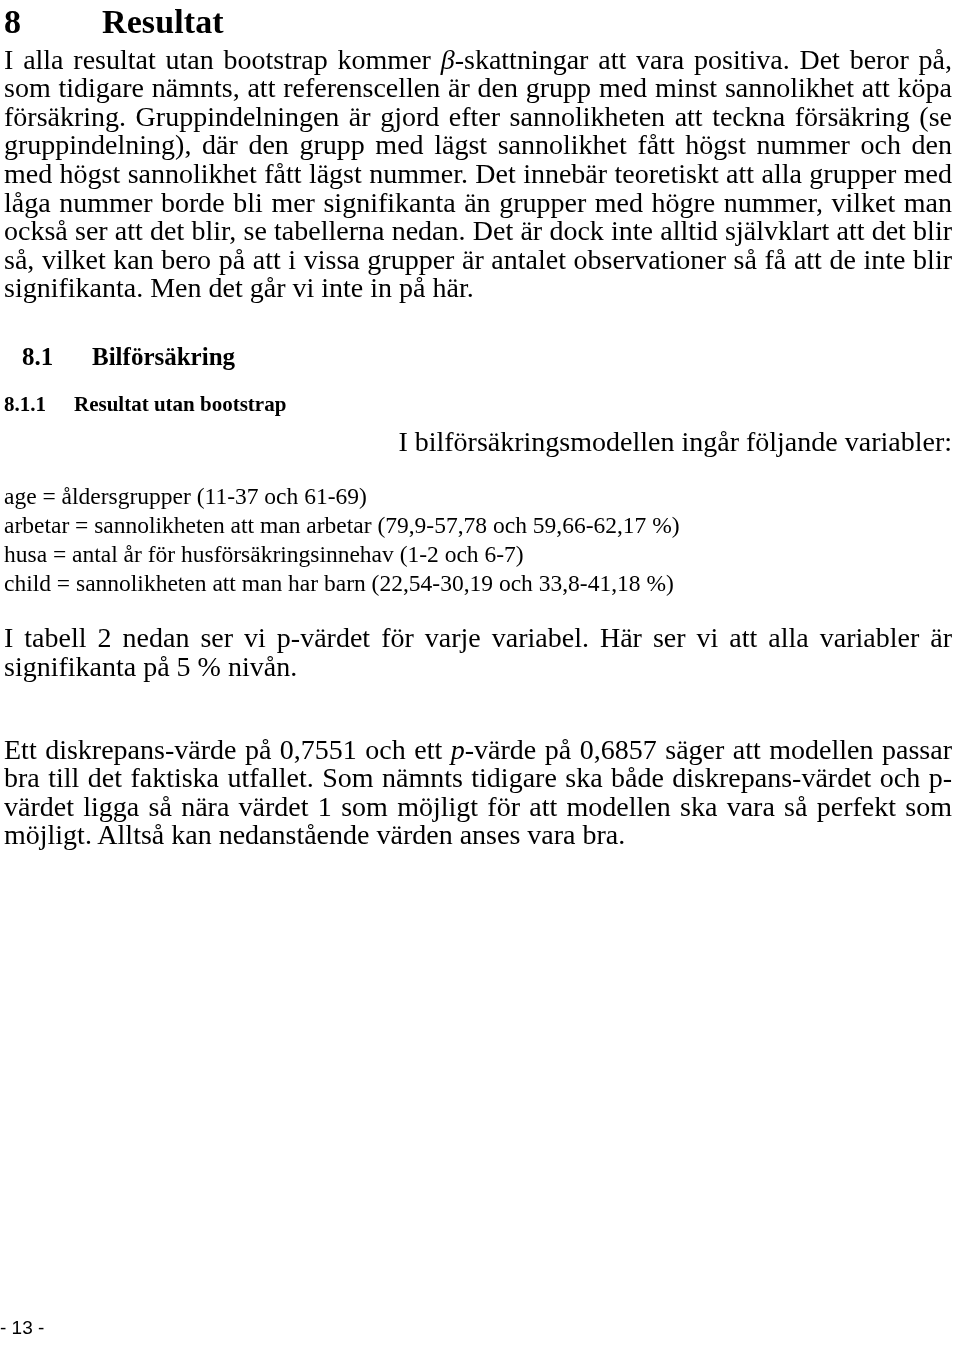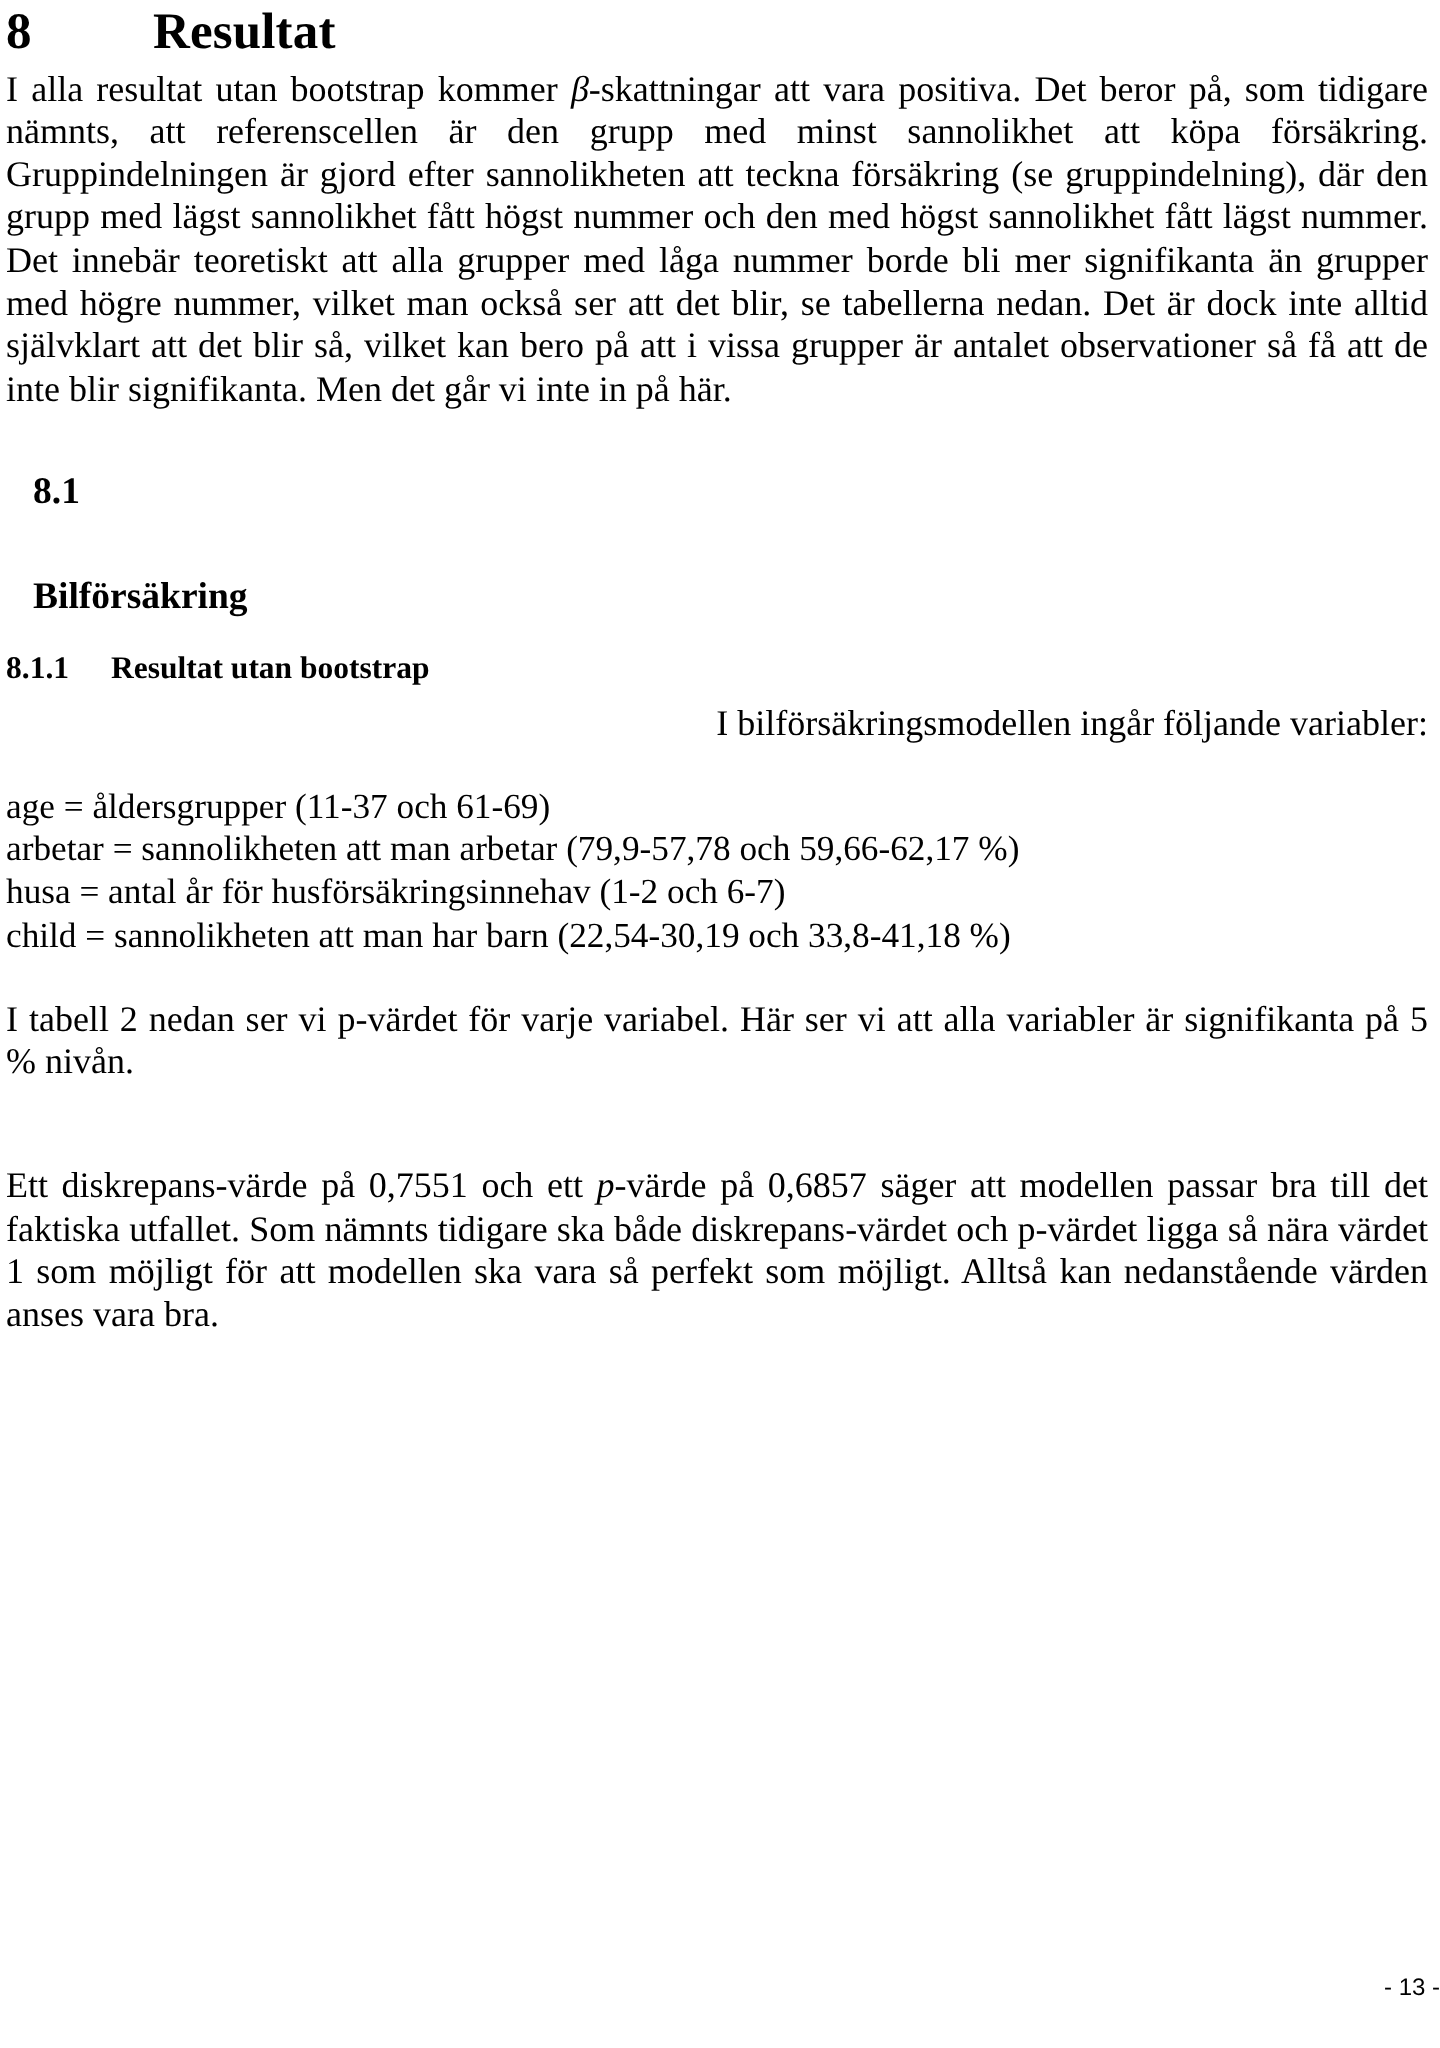--- a/index.html
+++ b/index.html
@@ -46,21 +46,20 @@
   .h1 .txt { flex: 1 1 auto; margin-left: 28px; }
 
   .h2 {
     display: flex;
     align-items: baseline;
     font-size: 25px;
     font-weight: bold;
     line-height: 1.1;
     margin: 0;
     padding-left: 18px;
-    flex-direction: column;
   }
   .h2 .num {
     width: 70px;
     flex: 0 0 70px;
   }
   .h2 .txt { flex: 1 1 auto; }
 
   .h3 {
     display: flex;
     align-items: center;
@@ -70,21 +69,21 @@
     margin: 0;
   }
   .h3 .num {
     width: 70px;
     flex: 0 0 70px;
   }
   .h3 .txt { flex: 1 1 auto; }
 
   
   p.body {
-    font-size: 24px;
+    font-size: 28px;
     line-height: 28.6px;
     margin: 0;
     text-align: justify;
     text-justify: inter-word;
     hyphens: none;
   }
   p.body.nojust { text-align: right; }
 
   .var-list {
     font-size: 23.5px;
@@ -106,22 +105,22 @@
   .sp-e { height: 27px; }
   .sp-f { height: 28px; }
   .sp-g { height: 26px; }
 
   
   .footer {
     position: absolute;
     left: 0;
     right: 0;
     top: 1318px;
-    text-align: right;
-    font-size: 16px;
+    text-align: left;
+    font-size: 19px;
     font-family: "Liberation Sans", "DejaVu Sans", sans-serif;
     line-height: 1;
   }
 </style>
 </head>
 <body>
 
 <div class="page">
   <div class="content">
 

